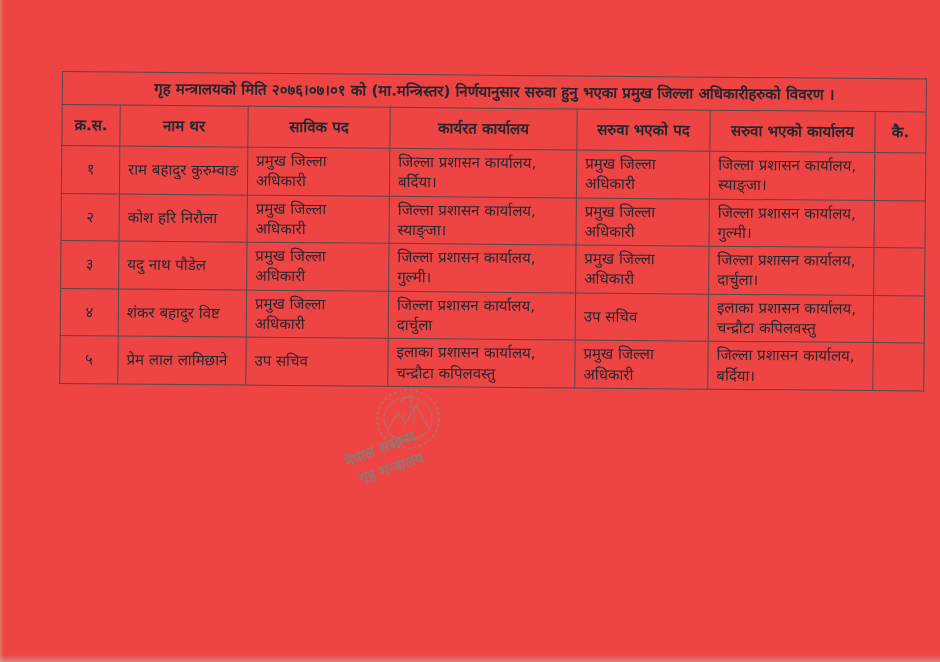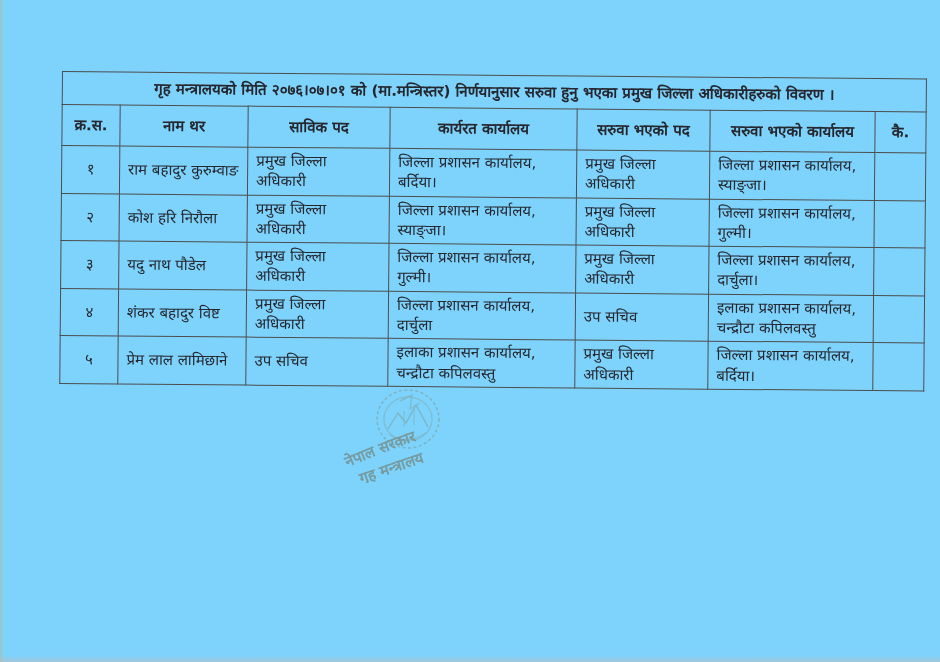--- a/index.html
+++ b/index.html
@@ -11,21 +11,21 @@
     height: 662px;
     background: #ffffff;
     font-family: "DejaVu Sans", sans-serif;
     color: #23242b;
     overflow: hidden;
     position: relative;
   }
   .page {
     position: absolute;
     inset: 0;
-    background: #7dd3fc;
+    background: #ef4444;
   }
   
   .edge-left {
     position: absolute;
     left: 0; top: 0;
     width: 4px; height: 662px;
     background: linear-gradient(to right, rgba(196,180,120,0.45), rgba(255,255,255,0));
   }
   .edge-bottom {
     position: absolute;

